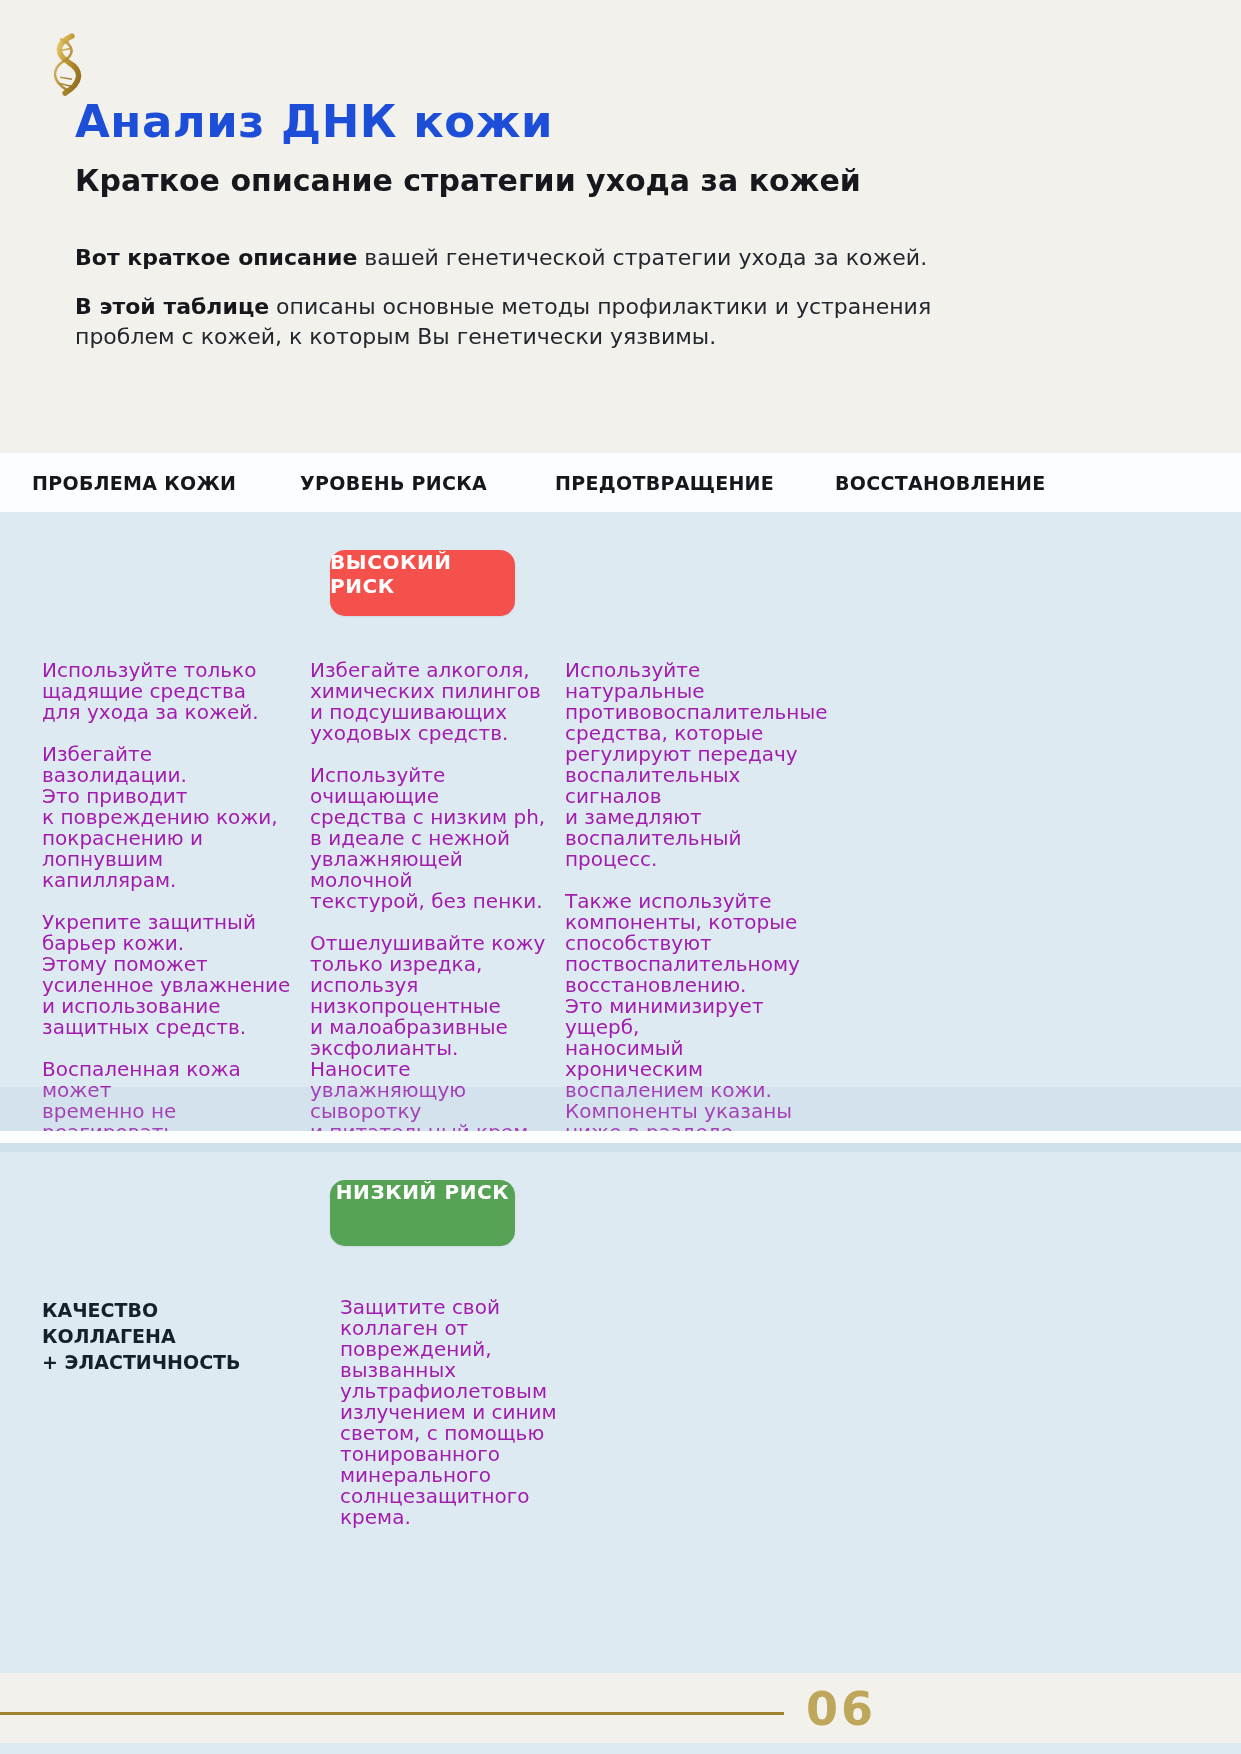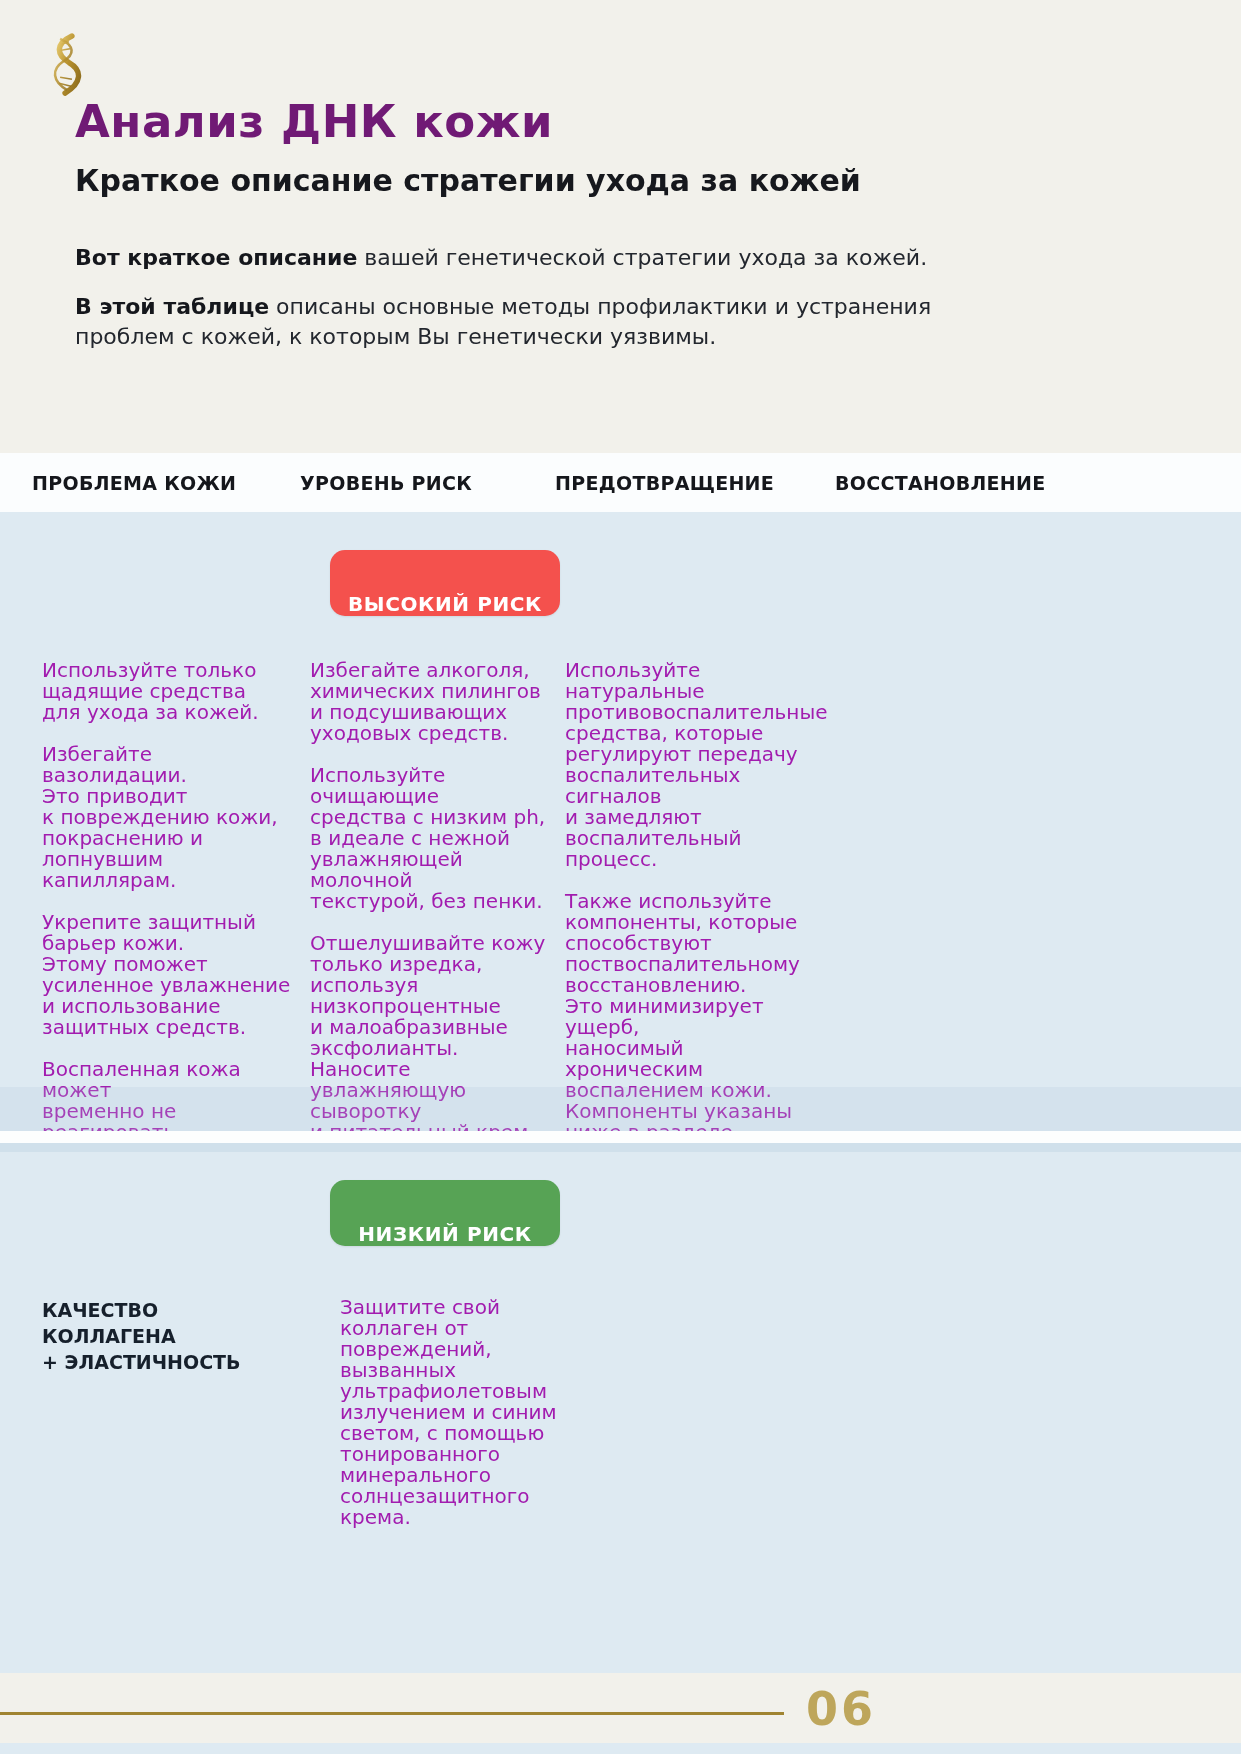--- a/index.html
+++ b/index.html
@@ -9,21 +9,21 @@
     background:#e9e8e1;
   }
   .page{
     position:relative;width:1241px;height:1754px;
     background:#f2f1eb;overflow:hidden;
   }
   
   .logo{position:absolute;left:47px;top:33px;width:40px;height:63px;}
   .title{
     position:absolute;left:75px;top:95px;
-    font-size:45px;font-weight:800;color:#701a75;letter-spacing:.5px;
+    font-size:45px;font-weight:800;color:#1d4ed8;letter-spacing:.5px;
   }
   .subtitle{
     position:absolute;left:75px;top:163px;
     font-size:30px;font-weight:700;color:#16181d;text-align:center;
   }
   .intro{
     position:absolute;left:75px;width:1110px;
     font-size:22px;line-height:30px;color:#23272e;
     white-space:pre-line;
   }
@@ -52,22 +52,22 @@
   }
   .section2::before{
     content:"";position:absolute;left:0;top:0;width:100%;height:9px;
     background:rgba(176,202,219,.30);
   }
   .gap{
     position:absolute;left:0;top:1131px;width:1241px;height:12px;
     background:#fdfefe;
   }
   .badge{
-    position:absolute;left:330px;width:230px;height:66px;border-radius:15px;
-    display:flex;align-items:flex-end;justify-content:center;
+    position:absolute;left:330px;width:185px;height:66px;border-radius:15px;
+    display:flex;align-items:flex-start;justify-content:center;
     color:#ffffff;font-size:20px;font-weight:700;letter-spacing:.6px;
     box-shadow:0 1px 2px rgba(0,0,0,.08);
   }
   .section1 .badge{top:38px;background:#f4514d;}
   .section2 .badge{top:37px;background:#57a355;}
   .rowgrid{
     position:absolute;left:42px;right:0;
     display:grid;grid-template-columns:268px 255px 280px 1fr;
   }
   .section1 .rowgrid{top:148px;}
@@ -115,21 +115,21 @@
 
   <div class="title">Анализ ДНК кожи</div>
   <div class="subtitle">Краткое описание стратегии ухода за кожей</div>
 
   <div class="intro p1"><b>Вот краткое описание</b><span> вашей генетической стратегии ухода за кожей.</span></div>
   <div class="intro p2"><b>В этой таблице</b><span> описаны основные методы профилактики и устранения
 проблем с кожей, к которым Вы генетически уязвимы.</span></div>
 
   <div class="thead">
     <span>ПРОБЛЕМА КОЖИ</span>
-    <span>УРОВЕНЬ РИСК</span>
+    <span>УРОВЕНЬ РИСКА</span>
     <span>ПРЕДОТВРАЩЕНИЕ</span>
     <span>ВОССТАНОВЛЕНИЕ</span>
   </div>
 
   <section class="section section1">
     <div class="badge">
       <span>ВЫСОКИЙ РИСК</span>
     </div>
     <div class="rowgrid">
       <div class="cell">Используйте только

